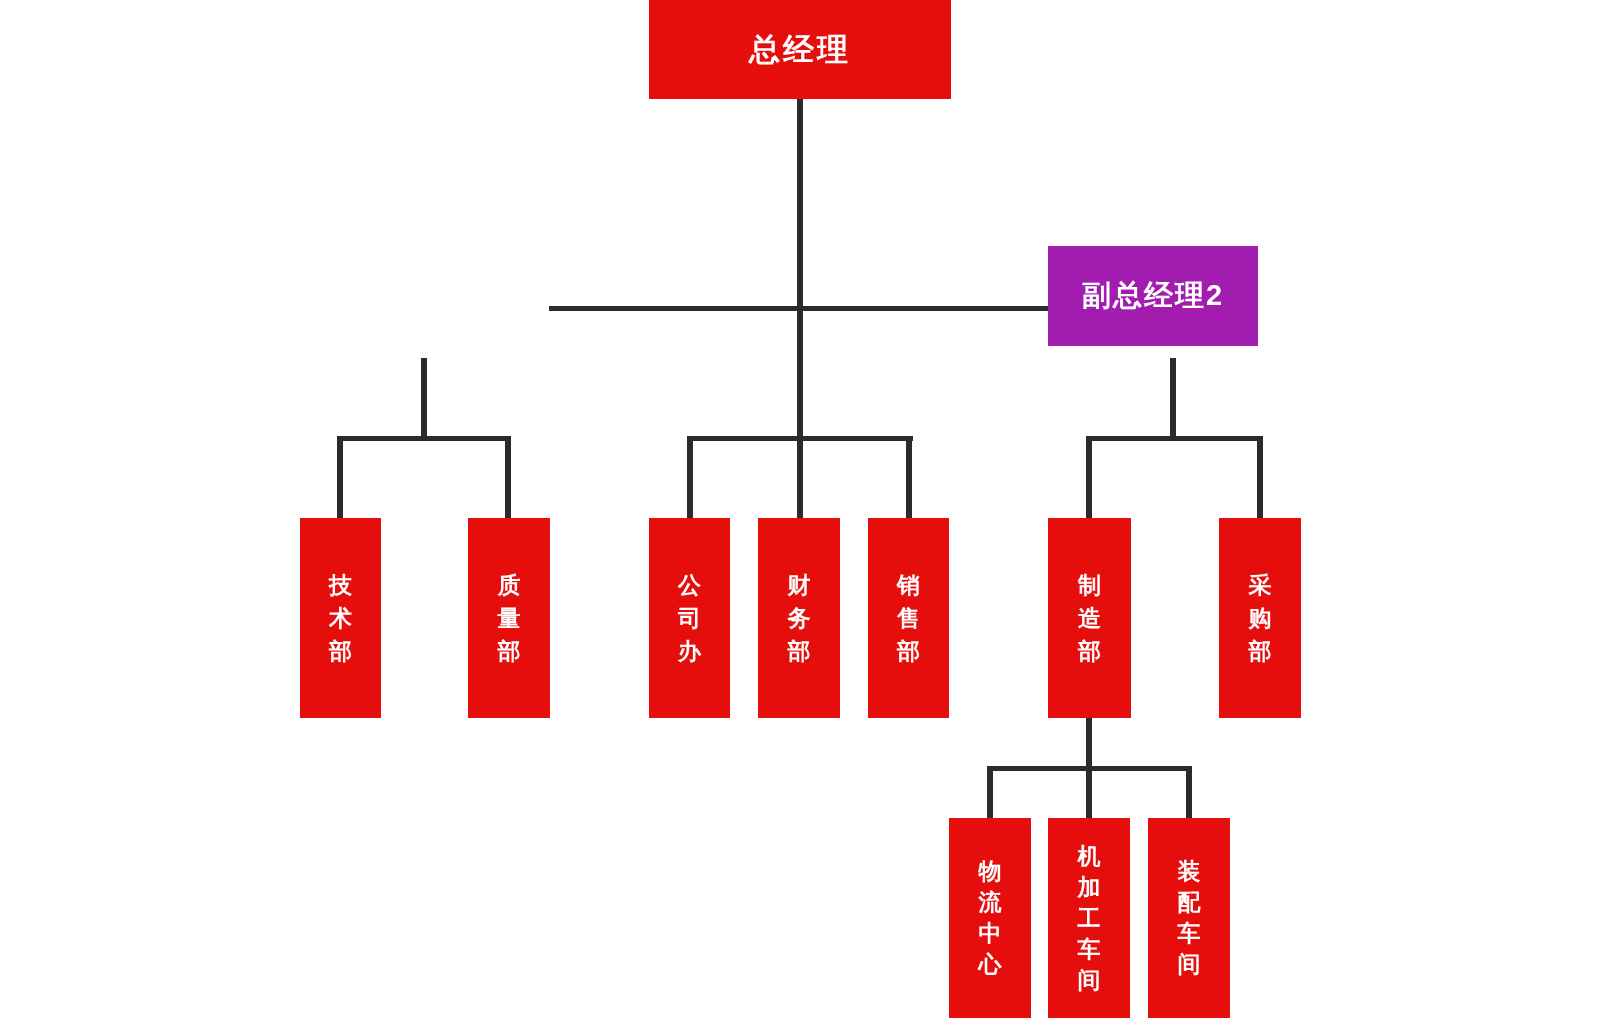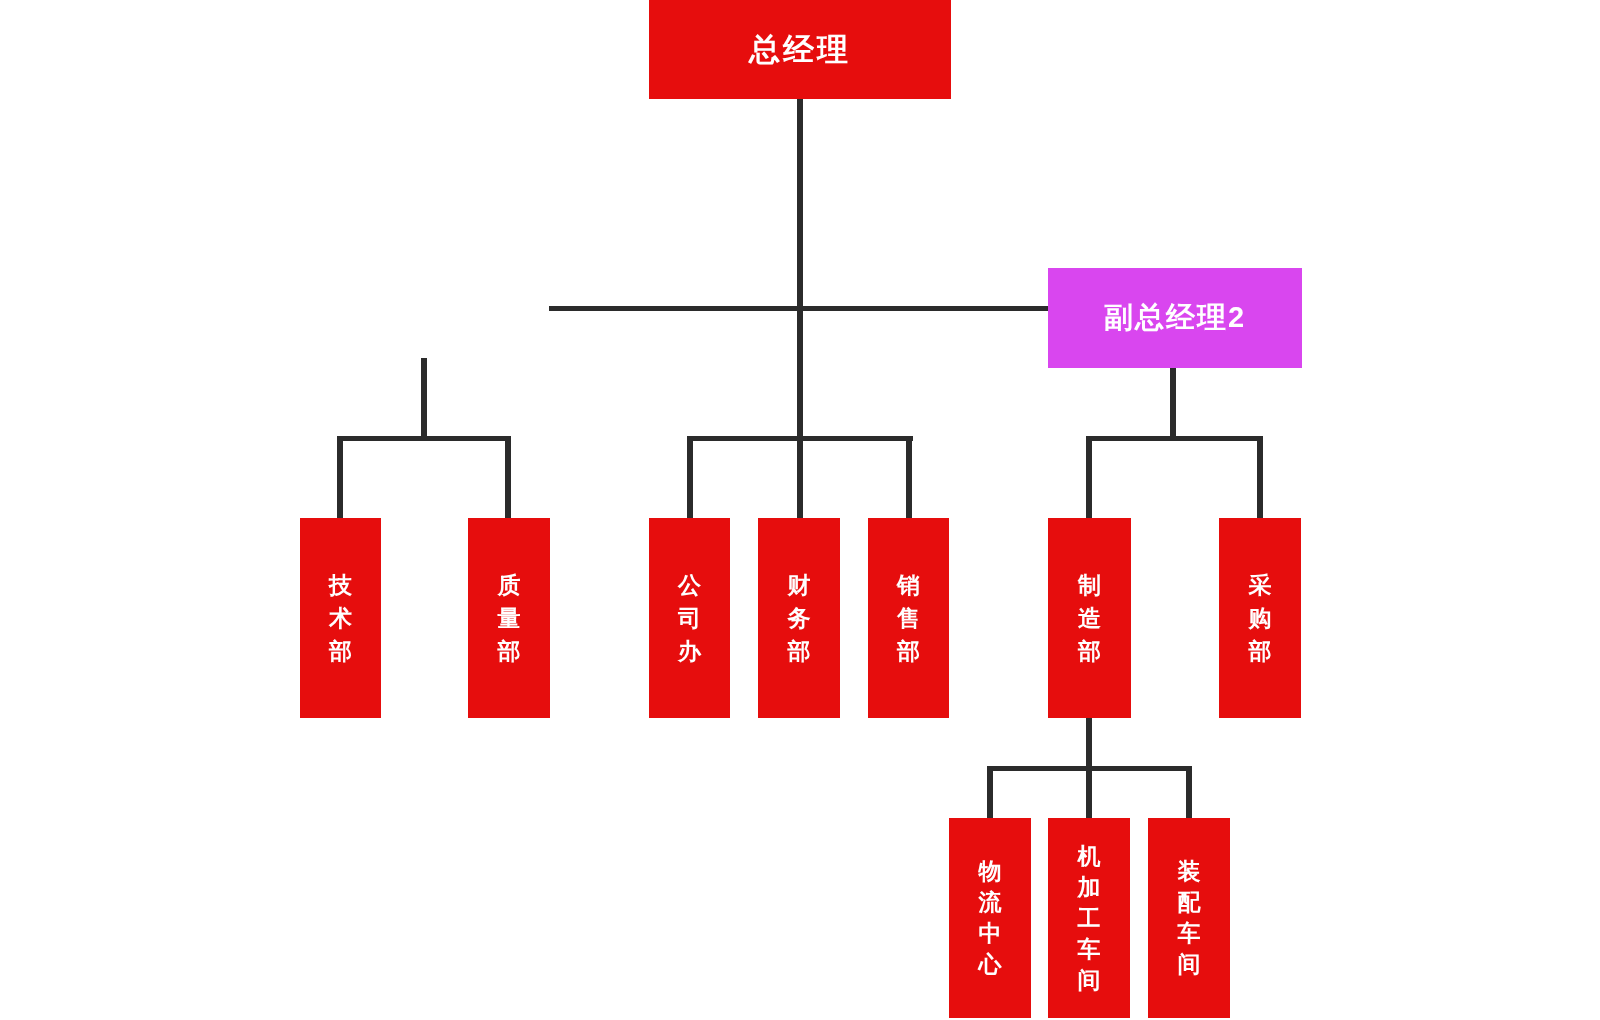--- a/index.html
+++ b/index.html
@@ -70,21 +70,21 @@
   <div class="line" style="left: 1086px; top: 718px; width: 6px; height: 100px; background: rgb(43, 43, 43);"></div>
   <div class="line" style="left: 987px; top: 766px; width: 205px; height: 5px; background: rgb(43, 43, 43);"></div>
   <div class="line" style="left: 987px; top: 766px; width: 6px; height: 52px; background: rgb(43, 43, 43);"></div>
   <div class="line" style="left: 1186px; top: 766px; width: 6px; height: 52px; background: rgb(43, 43, 43);"></div>
 
   <div class="node node-root" style="left: 649px; top: 0px; width: 302px; height: 99px; background: rgb(230, 13, 13); color: rgb(255, 255, 255);">
     <span>总经理</span>
   </div>
 
 
-  <div class="node node-deputy" style="left: 1048px; top: 268px; width: 254px; height: 100px; background: #d946ef; color: rgb(255, 255, 255);">
+  <div class="node node-deputy" style="left: 1048px; top: 246px; width: 210px; height: 100px; background: #a21caf; color: rgb(255, 255, 255);">
     <span>副总经理2</span>
   </div>
 
   <div class="node node-vert" style="left: 300px; top: 518px; width: 81px; height: 200px; background: rgb(230, 13, 13); color: rgb(255, 255, 255);">
     <span class="vlabel">技
 术
 部</span>
   </div>
 
   <div class="node node-vert" style="left: 468px; top: 518px; width: 82px; height: 200px; background: rgb(230, 13, 13); color: rgb(255, 255, 255);">

